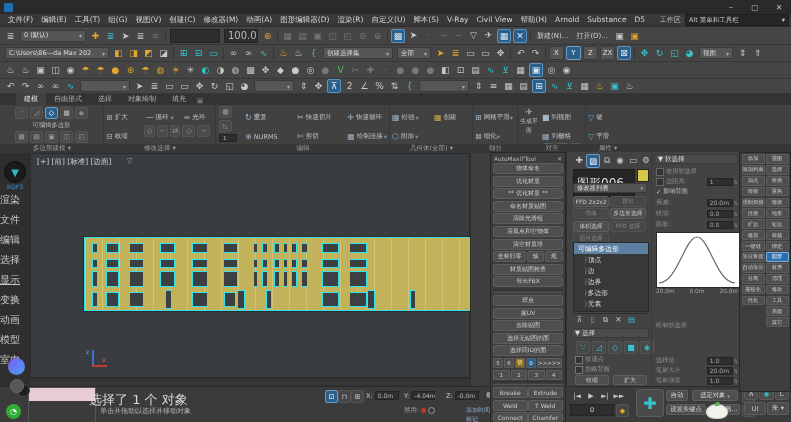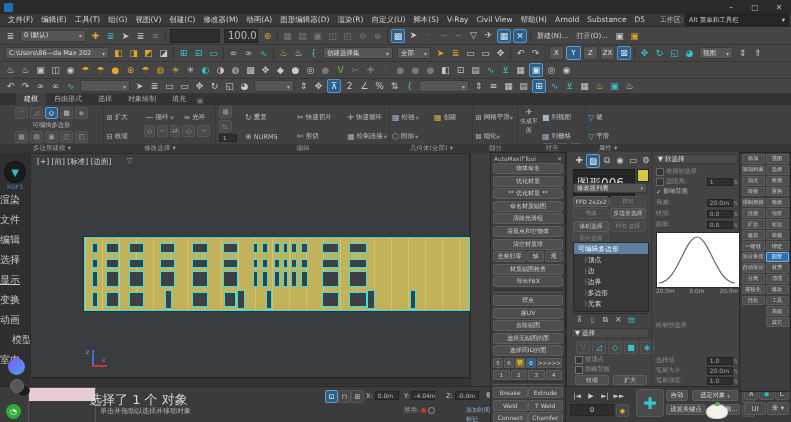--- a/index.html
+++ b/index.html
@@ -617,21 +617,21 @@
       </div>
     <div class="side-tag">RDF3</div>
     <div>
         <div class="side-item" style="top: 40px;">渲染</div>
         <div class="side-item" style="top: 60px;">文件</div>
         <div class="side-item" style="top: 80px;">编辑</div>
         <div class="side-item" style="top: 100px;">选择</div>
         <div class="side-item" style="top: 120px; text-decoration: underline;">显示</div>
         <div class="side-item" style="top: 140px;">变换</div>
         <div class="side-item" style="top: 160px;">动画</div>
-        <div class="side-item" style="top: 180px; margin-left: 12px;">模型</div>
+        <div class="side-item" style="top: 180px;">模型</div>
         <div class="side-item" style="top: 200px;">室内</div>
       </div>
   </div>
   <div class="abs float-ic" style="left:8px;top:358px;width:17px;height:17px;background:linear-gradient(135deg,#7b5cf0,#4aa0f5);z-index:3"></div>
   <div class="abs float-ic" style="left:10px;top:379px;width:12px;height:12px;background:#575757;border:1px solid #6a6a6a;z-index:3"></div>
 
   <div class="abs viewport">
     <span class="vp-label">[+] [前] [标准] [边面]</span>
     <span class="vp-funnel">▽</span>
     <div class="facade" id="facade" style="left: 53px; top: 83px; width: 384px; height: 72px;">

